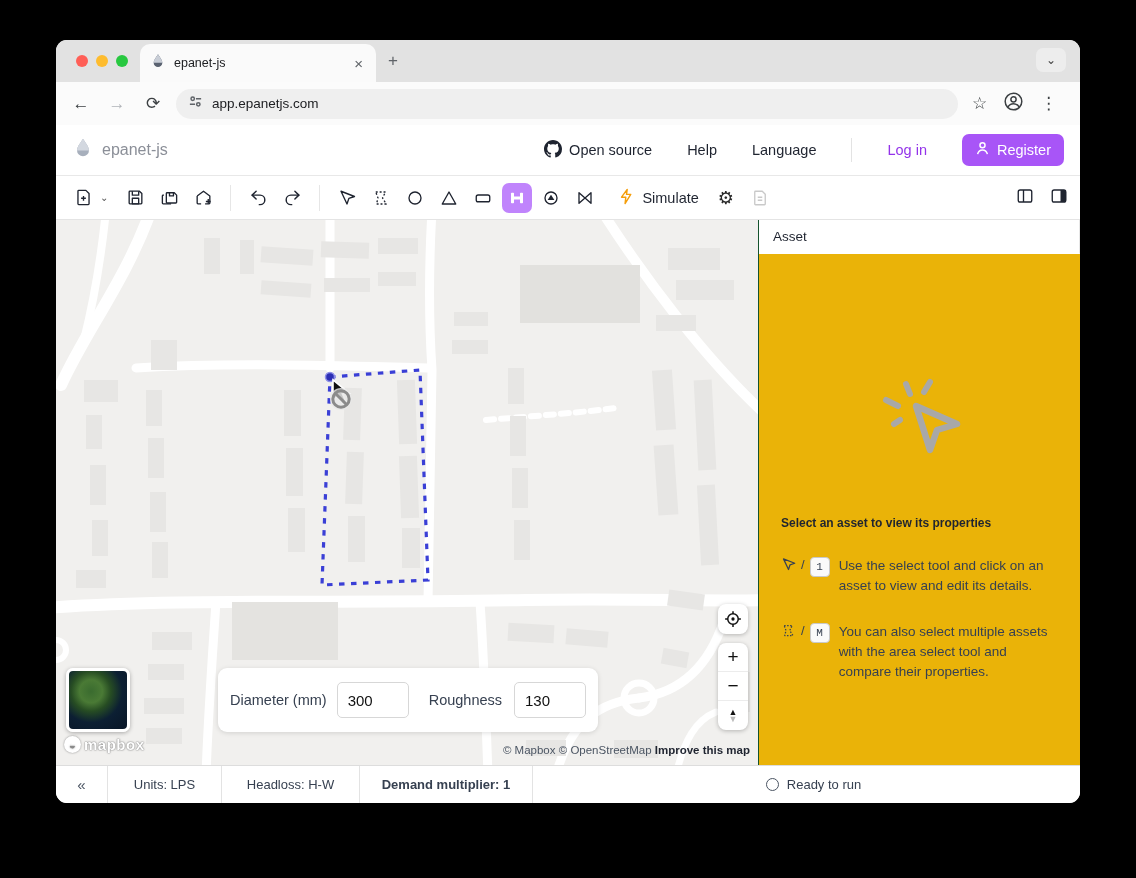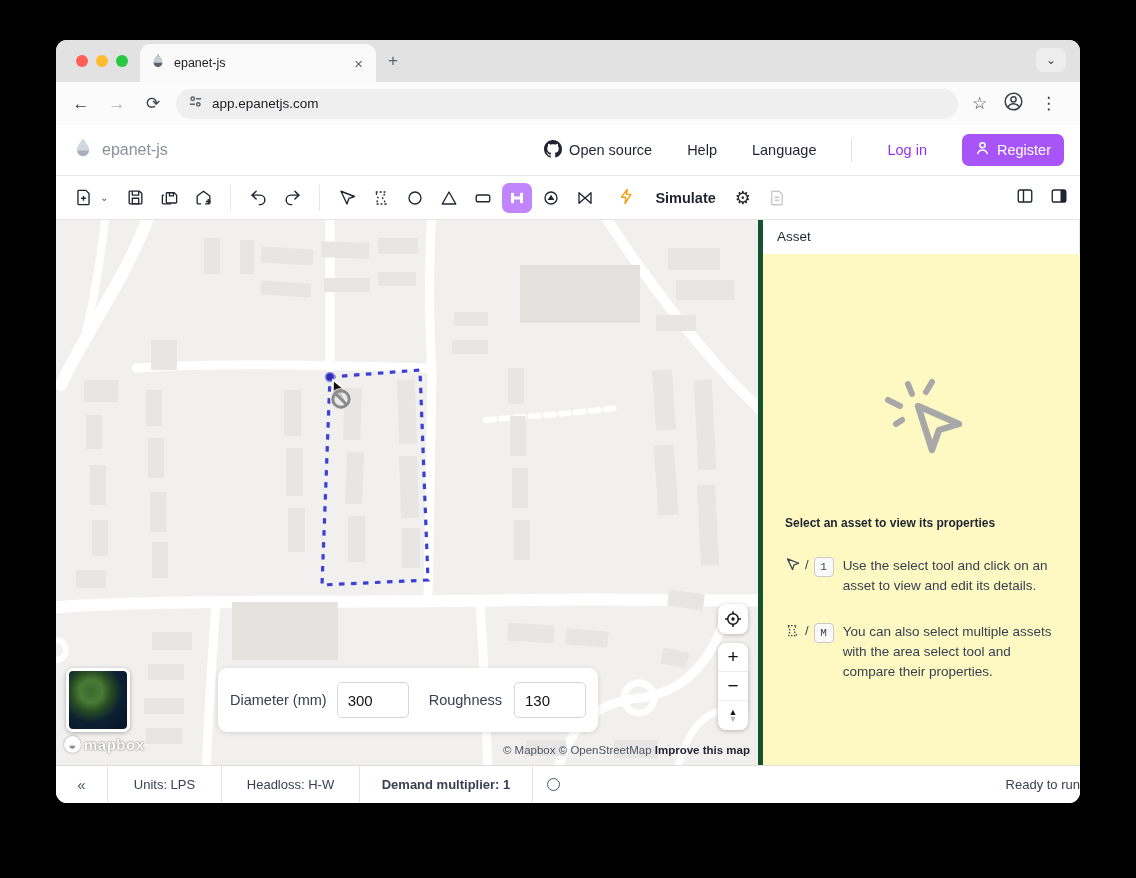--- a/index.html
+++ b/index.html
@@ -34,28 +34,28 @@
   .login { color:#9333ea; font-weight:500; }
   .register { background:#a855f7; color:#fff; border:none; border-radius:7px; height:32px; padding:0 13px; font-size:14.5px; font-weight:500; display:flex; align-items:center; gap:7px; font-family:inherit; }
 
   
   .apptoolbar { position:absolute; left:0; top:136px; width:100%; height:44px; background:#fff; border-bottom:1px solid #e4e4e4; display:flex; align-items:center; padding:0 12px; gap:4px; }
   .tbtn { width:30px; height:30px; border-radius:7px; display:flex; align-items:center; justify-content:center; color:#1f2430; }
   .tbtn.active { background:#c084fc; }
   .tbtn.disabled { color:#c8c8c8; }
   .tb-div { width:1px; height:26px; background:#e6e6e6; margin:0 8px; }
   .chev { font-size:10px; color:#555; margin-left:-2px; }
-  .simulate { display:flex; align-items:center; gap:20px; font-size:14.5px; color:#1f2430; font-weight:700; margin:0 8px 0 14px; }
+  .simulate { display:flex; align-items:center; gap:7px; font-size:14.5px; color:#1f2430; font-weight:400; margin:0 8px 0 14px; }
   .tb-right { margin-left:auto; display:flex; gap:16px; align-items:center; }
   .gear-glyph { font-size:18px; color:#2a2a2a; line-height:1; }
 
   
   .main { position:absolute; left:0; top:180px; width:100%; height:545px; }
   .map { position:absolute; left:0; top:0; width:702px; height:545px; background:#f1f0ee; overflow:hidden; }
-  .panel { position:absolute; left:702px; top:0; width:322px; height:545px; background:#fef9c3; border-left:5px solid #14532d; }
+  .panel { position:absolute; left:702px; top:0; width:322px; height:545px; background:#eab308; border-left:1px solid #14532d; }
 
   
   .mapsvg { position:absolute; left:0; top:0; }
   .ctl { position:absolute; right:10px; background:#fff; border-radius:8px; box-shadow:0 1px 4px rgba(0,0,0,.25); }
   .ctl-locate { top:384px; width:30px; height:30px; display:flex; align-items:center; justify-content:center; }
   .ctl-zoom { top:423px; width:30px; }
   .zbtn { width:30px; height:29px; display:flex; align-items:center; justify-content:center; font-size:19px; color:#111; border-bottom:1px solid #ececec; }
   .zbtn:last-child { border-bottom:none; }
   .pitch { display:flex; flex-direction:column; line-height:7px; font-size:9px; }
   .pitch .up{color:#111;} .pitch .dn{color:#b9b9b9;}
@@ -84,21 +84,21 @@
   .hint-icons { display:flex; align-items:flex-start; gap:5px; padding-top:1px; color:#374151; }
   .slash { font-size:13px; color:#374151; }
   .keycap { width:20px; height:20px; border:1px solid #c9c9c9; border-radius:4px; background:#fafafa; font-family:"Liberation Mono", monospace; font-size:11px; color:#374151; display:flex; align-items:center; justify-content:center; }
   .hint-text { font-size:13.5px; color:#374151; line-height:20px; width:218px; }
 
   
   .statusbar { position:absolute; left:0; top:725px; width:100%; height:38px; background:#fff; border-top:1px solid #ddd; display:flex; align-items:center; }
   .sseg { height:100%; display:flex; align-items:center; justify-content:center; border-right:1px solid #e3e3e3; font-size:13px; color:#374151; }
   .sseg.collapse { width:52px; font-size:15px; color:#4b5563; }
   .sseg.s1{width:114px;} .sseg.s2{width:138px;} .sseg.s3{width:173px;font-weight:bold;}
-  .sseg.ready { border-right:none; padding-left:14px; justify-content:space-between; gap:8px; }
+  .sseg.ready { border-right:none; padding-left:14px; justify-content:center; gap:8px; }
   .ready-circ { width:13px; height:13px; border:1.6px solid #4b5563; border-radius:50%; }
 </style>
 </head>
 <body>
 
 <div class="window">
 
   <div class="tabstrip">
     <div class="traffic">
       <span class="light red"></span>

